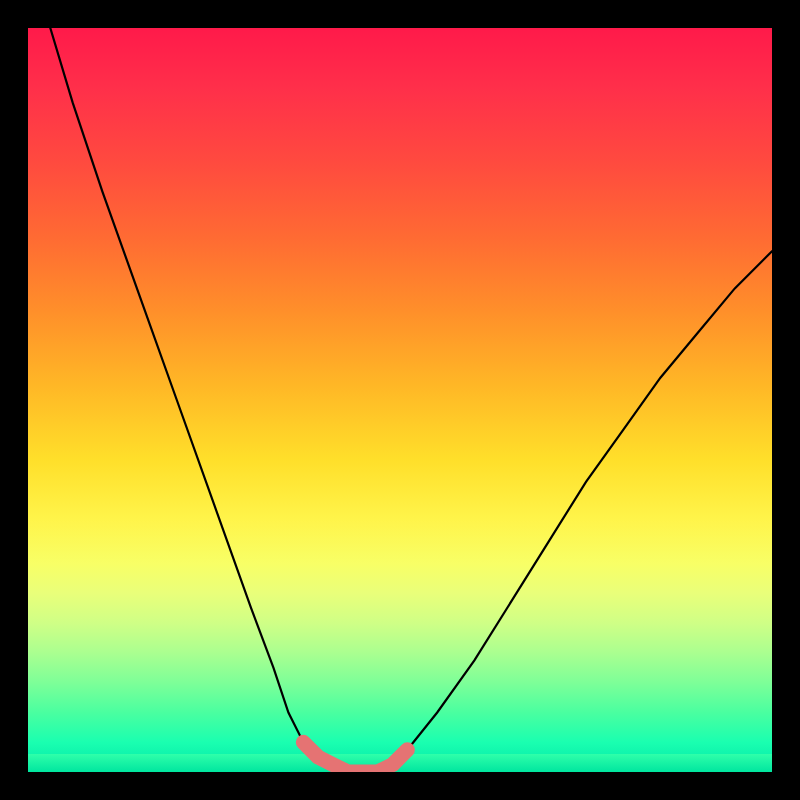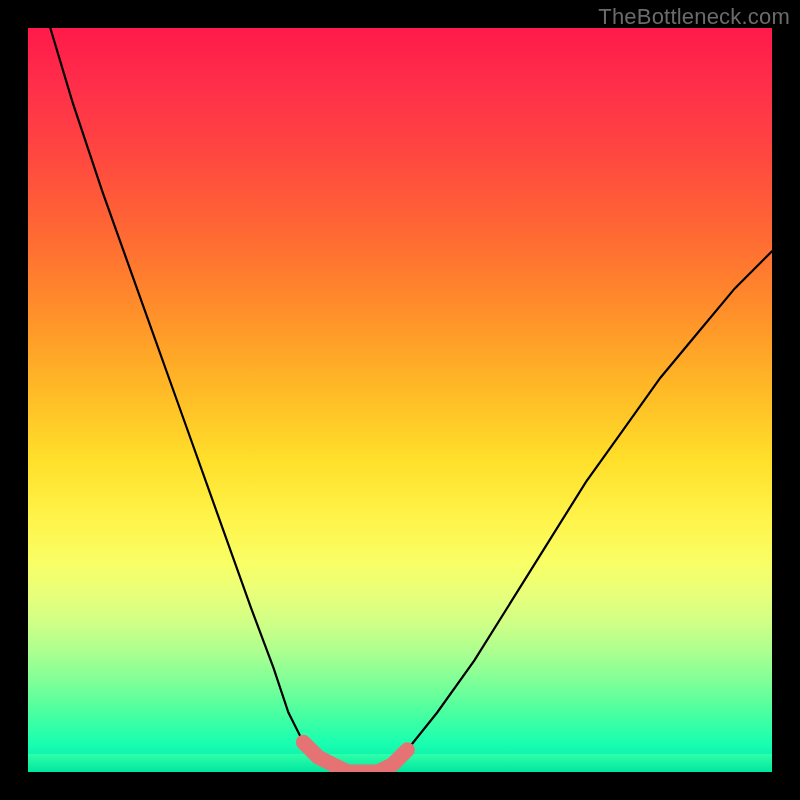--- a/index.html
+++ b/index.html
@@ -68,21 +68,20 @@
     bottom: 0;
     width: 100%;
     height: 18px;
     background: linear-gradient(to bottom, #2fffaa 0%, #00e69f 100%);
   }
 </style>
 </head>
 <body>
 
 <div class="frame">
-  <div class="watermark">TheBottleneck.com</div>
 
   <div class="plot-area">
     <div class="green-strip"></div>
     <svg viewBox="0 0 744 744">
       <path id="curve-path" fill="none" stroke="#000" stroke-width="2.2" stroke-linecap="round" d="M22.3 0.0 L44.6 74.4 L74.4 163.7 L111.6 267.8 L148.8 372.0 L186.0 476.2 L223.2 580.3 L245.5 639.8 L260.4 684.5 L275.3 714.2 L290.2 729.1 L305.0 736.6 L319.9 744.0 L349.7 744.0 L364.6 736.6 L379.4 721.7 L409.2 684.5 L446.4 632.4 L483.6 572.9 L520.8 513.4 L558.0 453.8 L595.2 401.8 L632.4 349.7 L669.6 305.0 L706.8 260.4 L744.0 223.2"></path>
       <path id="marker-path" fill="none" stroke="#e57373" stroke-width="15" stroke-linecap="round" stroke-linejoin="round" d="M275.3 714.2 L290.2 729.1 L305.0 736.6 L319.9 744.0 L349.7 744.0 L364.6 736.6 L379.4 721.7"></path>
     </svg>
   </div>
 </div>
 

